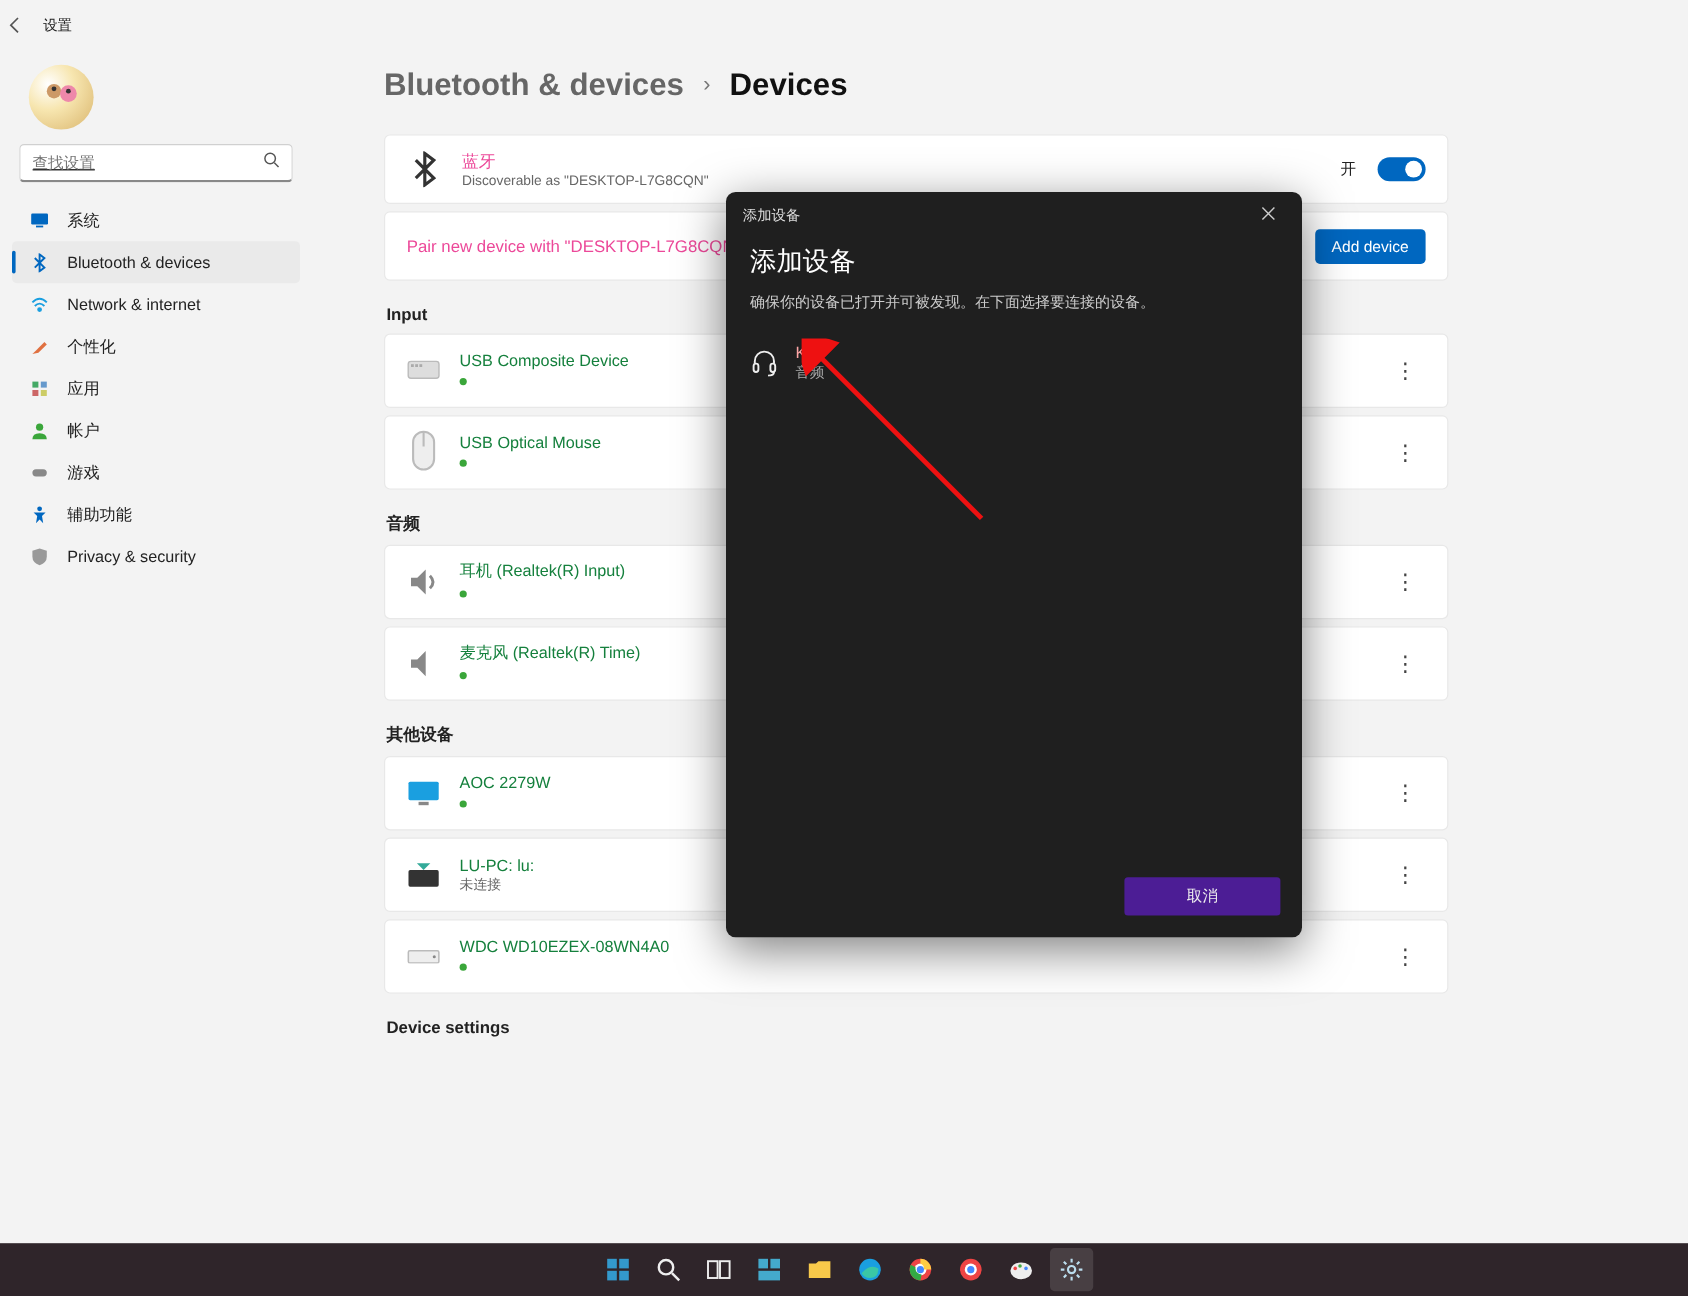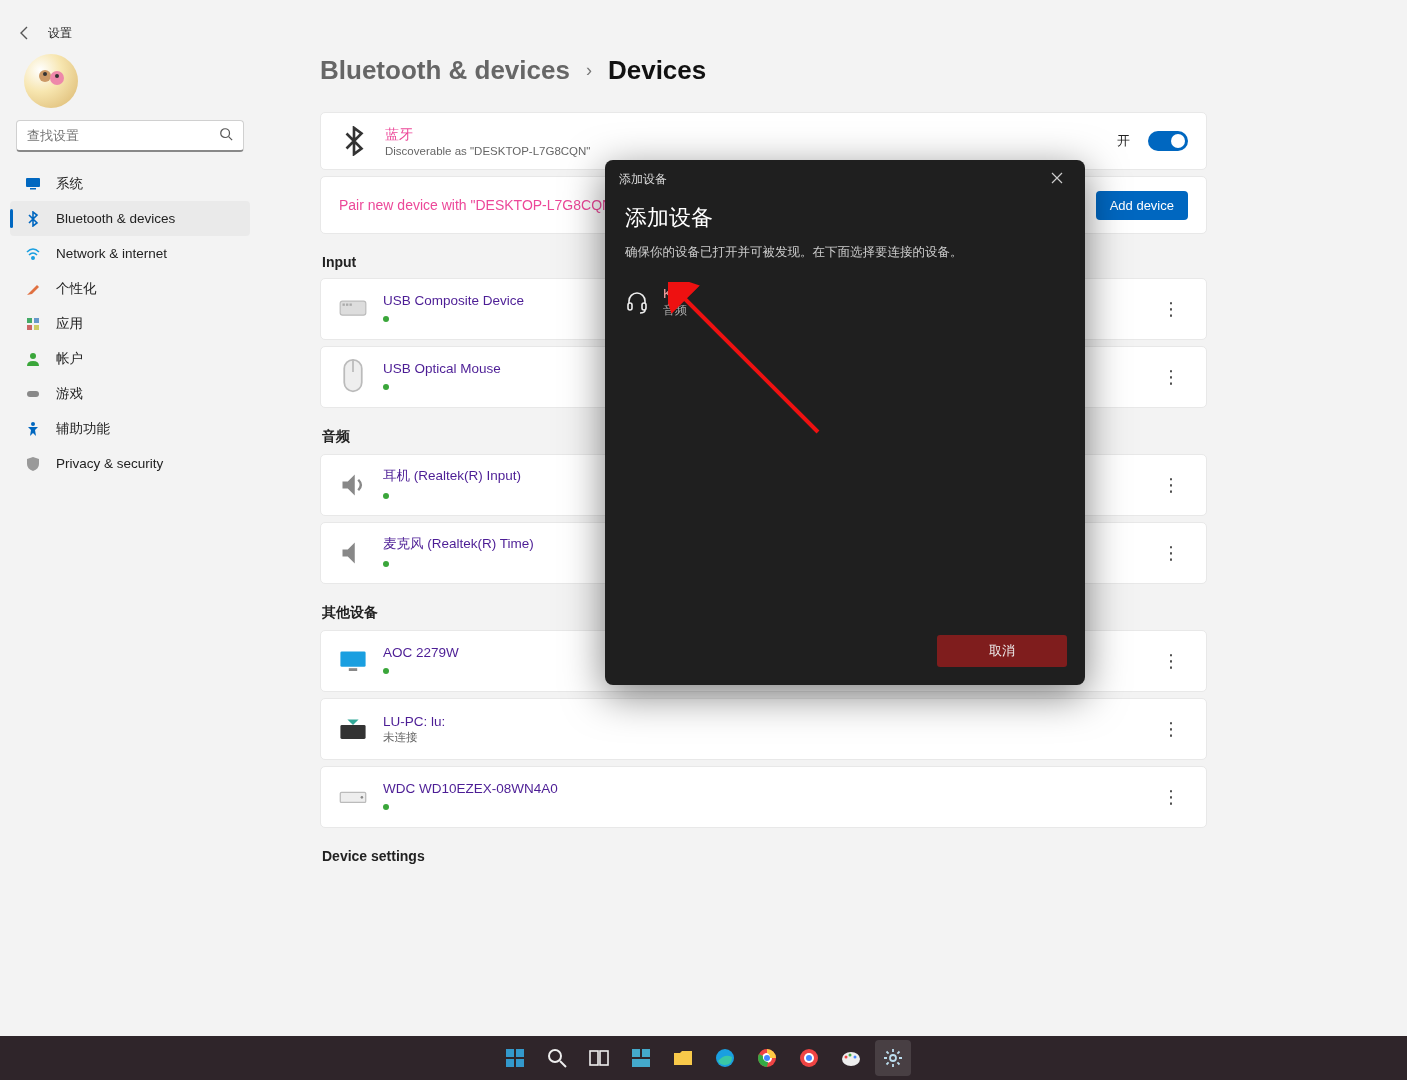--- a/index.html
+++ b/index.html
@@ -1,28 +1,28 @@
 <!DOCTYPE html>
 <html><head>
 <meta charset="utf-8">
 <style>
   * { box-sizing: border-box; margin: 0; padding: 0; font-family: "Segoe UI", "Microsoft YaHei", sans-serif; }
   body { width: 1407px; height: 1080px; background: #f3f3f3; overflow: hidden; position: relative; }
 
   
-  .top-header { position: absolute; top: 12px; left: 16px; display: flex; align-items: center; gap: 14px; margin-top: 12px; }
+  .top-header { position: absolute; top: 12px; left: 4px; display: flex; align-items: center; gap: 14px; }
   .back-arrow { width: 18px; height: 18px; display:flex; align-items:center; justify-content:center; color:#555; cursor:pointer;}
   .back-arrow svg { width: 16px; height: 16px; }
   .settings-label { font-size: 12px; color: #222; }
 
   
   .sidebar { position: absolute; top: 50px; left: 0; width: 260px; padding: 0 6px; }
   .avatar { width: 54px; height: 54px; border-radius: 50%; background: radial-gradient(circle at 30% 30%, #fff 0%, #f7e6b0 40%, #d9b46b 100%); margin: 4px 0 12px 18px; display:flex; align-items:center; justify-content:center;}
   .avatar svg { width: 40px; height: 40px; }
-  .search-box { margin: 0 10px 14px 10px; height: 32px; border: 1px solid #d0d0d0; border-bottom: 2px solid #888; border-radius: 4px; background: #fff; display: flex; align-items: center; padding: 0 10px; }
+  .search-box { margin: 0 10px 14px 10px; height: 32px; border: 1px solid #d0d0d0; border-bottom: 2px solid #888; border-radius: 4px; background: #fff; display: flex; align-items: center; padding: 0 10px; text-decoration: underline; }
   .search-box input { border: none; outline: none; flex: 1; font-size: 13px; background: transparent; }
   .search-box .sicon { color:#555; }
 
   .nav-list { list-style: none; }
   .nav-item { height: 35px; display: flex; align-items: center; padding: 0 12px 0 14px; border-radius: 4px; margin: 0 4px; cursor: pointer; font-size: 13.5px; color: #222; gap: 14px; position: relative; }
   .nav-item.active { background: #eaeaea; }
   .nav-item.active::before { content: ""; position: absolute; left: 0px; top: 8px; bottom: 8px; width: 3px; background: #0067c0; border-radius: 2px; }
   .nav-icon { width: 18px; height: 18px; display:flex; align-items:center; justify-content:center; }
   .nav-icon svg { width: 16px; height: 16px; }
 
@@ -40,38 +40,38 @@
   .card .right { margin-left: auto; display: flex; align-items: center; gap: 12px; }
   .toggle-label { font-size: 13px; color:#222; margin-right:6px;}
   .toggle { width: 40px; height: 20px; border-radius: 10px; background: #0067c0; position: relative; }
   .toggle::after { content: ""; position: absolute; right: 3px; top: 3px; width: 14px; height: 14px; border-radius: 50%; background: #fff; }
   .add-btn { background: #0067c0; color: #fff; border: none; border-radius: 4px; padding: 7px 14px; font-size: 13px; cursor: pointer; }
 
   .section-label { font-size: 14px; font-weight: 600; color: #222; margin: 20px 0 8px 2px; }
 
   .dev-card { background: #fff; border: 1px solid #e8e8e8; border-radius: 5px; padding: 10px 18px; display: flex; align-items: center; margin-bottom: 6px; min-height: 62px; }
   .dev-card .dicon { width: 28px; height: 28px; margin-right: 16px; display:flex; align-items:center; justify-content:center;}
-  .dev-card .dtitle { font-size: 13.5px; color: #4c1d95; }
+  .dev-card .dtitle { font-size: 13.5px; color: #15803d; }
   .dev-card .dsub { font-size: 11.5px; color: #666; margin-top: 1px; }
   .dot { width: 6px; height: 6px; border-radius: 50%; background: #3aa63a; display:inline-block; margin-top:4px;}
   .dev-card .more { margin-left: auto; color: #444; font-size: 18px; cursor:pointer; padding:4px 8px;}
 
   
-  .modal { position: absolute; top: 160px; left: 605px; width: 480px; height: 525px; background: #1f1f1f; border-radius: 8px; color: #fff; box-shadow: 0 10px 40px rgba(0,0,0,0.5); display:flex; flex-direction:column; }
+  .modal { position: absolute; top: 160px; left: 605px; width: 480px; height: 621px; background: #1f1f1f; border-radius: 8px; color: #fff; box-shadow: 0 10px 40px rgba(0,0,0,0.5); display:flex; flex-direction:column; }
   .modal-title-bar { display: flex; align-items: center; padding: 8px 14px; font-size: 12px; color: #ddd; }
   .modal-title-bar .mclose { margin-left: auto; cursor:pointer; padding:4px 8px; color:#ccc;}
   .modal-body { padding: 4px 20px 14px 20px; flex:1; }
   .modal-body h2 { font-size: 22px; font-weight: 400; margin-bottom: 10px; }
   .modal-body .mdesc { font-size: 12.5px; color: #ccc; line-height: 1.5; margin-bottom: 18px; }
   .found-item { display: flex; align-items: center; gap: 14px; padding: 6px 0; cursor:pointer;}
   .found-item .ficon { width: 24px; height: 24px; color:#eee;}
   .found-item .fname { font-size: 13.5px; color: #fca5a5; }
   .found-item .ftype { font-size: 12px; color: #aaa; margin-top:1px;}
   .modal-footer { display:flex; justify-content:flex-end; padding: 10px 18px 18px 18px;}
-  .cancel-btn { background: #7f1d1d; color: #eee; border: none; border-radius: 3px; padding: 7px 0; width: 130px; font-size: 13px; cursor:pointer;}
+  .cancel-btn { background: #4c1d95; color: #eee; border: none; border-radius: 3px; padding: 7px 0; width: 130px; font-size: 13px; cursor:pointer;}
 
   
   .arrow-annot { position:absolute; top: 282px; left: 668px; pointer-events:none; }
 
   
   .taskbar { position: absolute; bottom: 0; left: 0; right: 0; height: 44px; background: rgba(30,20,25,0.92); display: flex; align-items: center; justify-content: center; gap: 6px; }
   .tb-item { width: 36px; height: 36px; border-radius: 4px; display:flex; align-items:center; justify-content:center; cursor:pointer;}
   .tb-item svg { width: 22px; height: 22px; }
   .tb-item.active { background: rgba(255,255,255,0.12);}
 </style>

